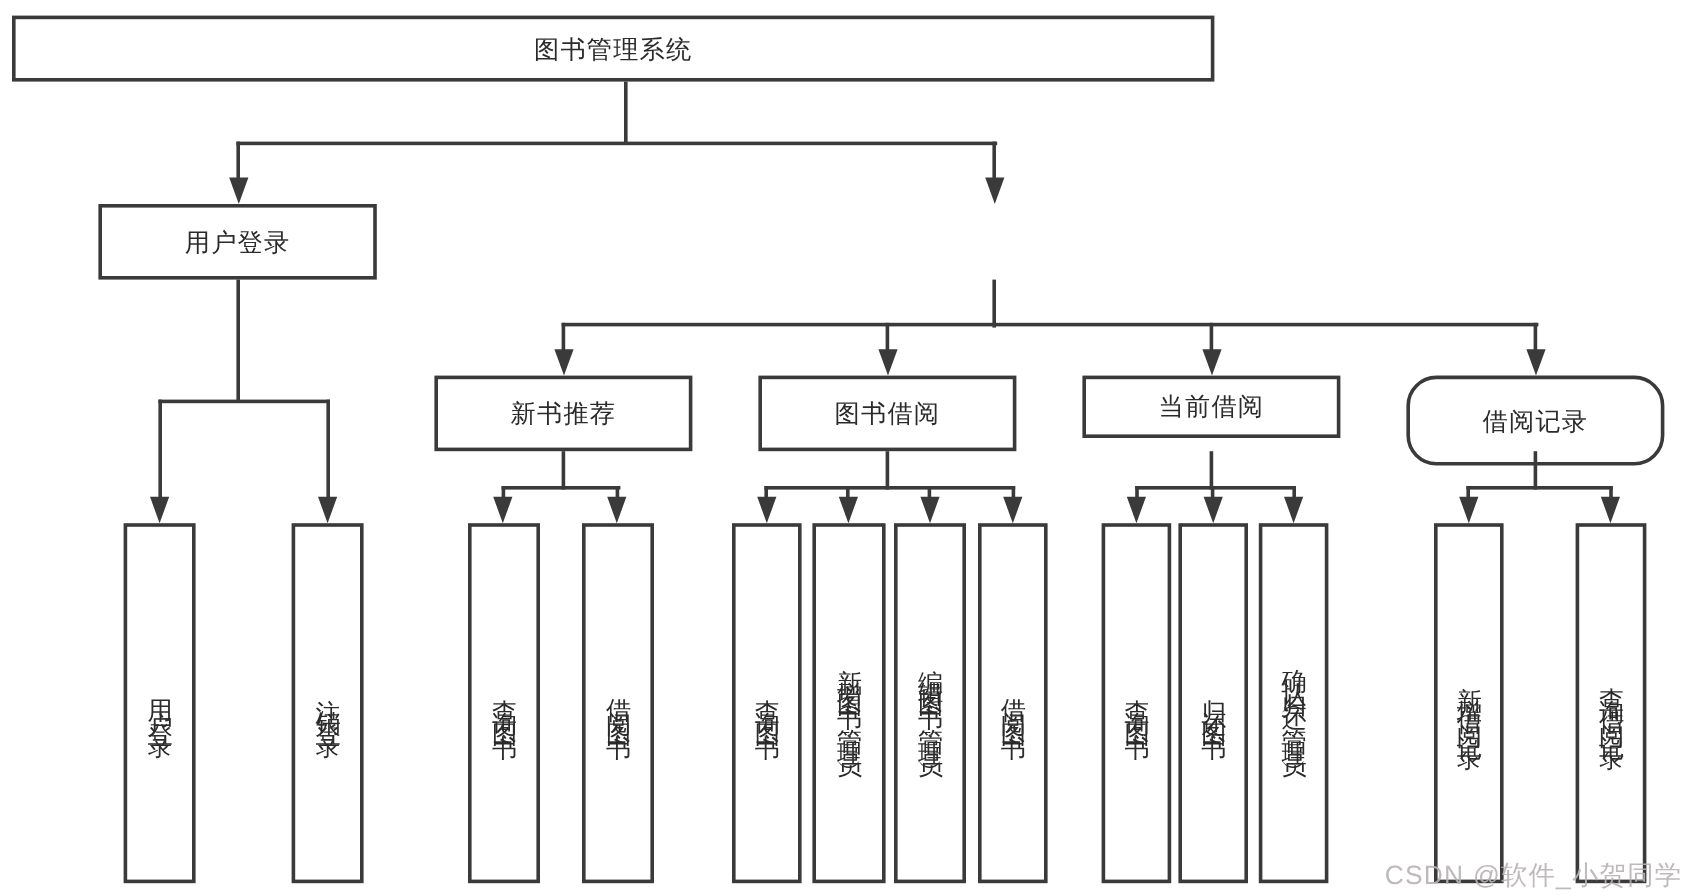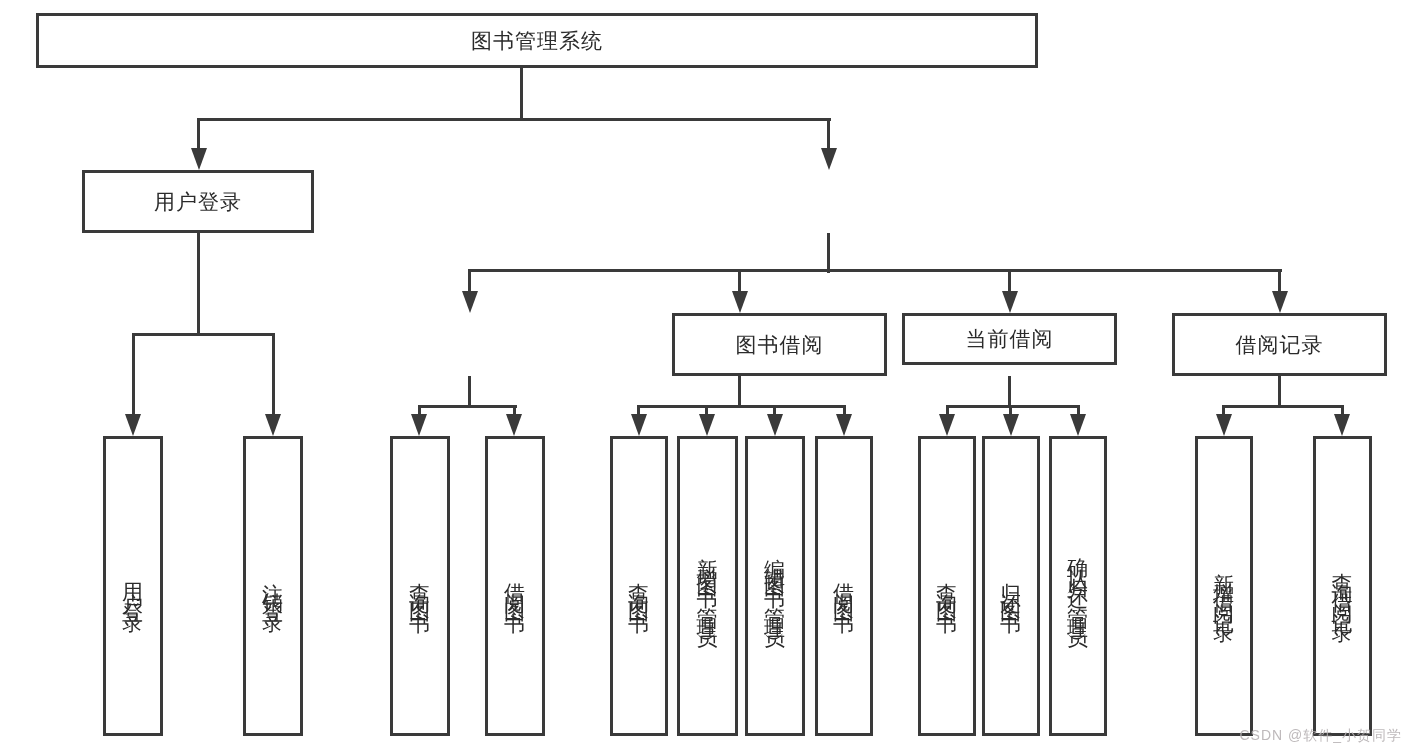--- a/index.html
+++ b/index.html
@@ -48,34 +48,34 @@
   .hl{position:absolute;height:3px;background:var(--line);}
   .ar{
     position:absolute;width:0;height:0;
     border-left:8px solid transparent;
     border-right:8px solid transparent;
     border-top:22px solid var(--line);
   }
   .watermark{
     position:absolute;
     right:3px;bottom:2px;
-    font-size:14px;
+    font-size:22px;
     color:var(--wm);
     letter-spacing:1px;
     z-index:10;
     opacity:.9;
     white-space:nowrap;
   }
 </style>
 </head>
 <body>
 
 <div id="stage" style="--line: #3a3a3a; --text: #2b2b2b; --box-bg: #ffffff; --wm: #b7b2b4;">
 
-  <div class="box" style="left:36px;top:13px;width:1002px;height:55px;">
+  <div class="box" style="left:10px;top:13px;width:1002px;height:55px;">
     <span>图书管理系统</span>
   </div>
 
   <div class="vl" style="left:520px;top:68px;height:52px;"></div>
   <div class="hl" style="left:197px;top:118px;width:634px;"></div>
   <div class="vl" style="left:197px;top:118px;height:32px;"></div>
   <div class="ar" style="left:191px;top:148px;"></div>
   <div class="vl" style="left:827px;top:118px;height:32px;"></div>
   <div class="ar" style="left:821px;top:148px;"></div>
 
@@ -94,27 +94,30 @@
   <div class="hl" style="left:468px;top:269px;width:814px;"></div>
   <div class="vl" style="left:468px;top:269px;height:24px;"></div>
   <div class="ar" style="left:462px;top:291px;"></div>
   <div class="vl" style="left:738px;top:269px;height:24px;"></div>
   <div class="ar" style="left:732px;top:291px;"></div>
   <div class="vl" style="left:1008px;top:269px;height:24px;"></div>
   <div class="ar" style="left:1002px;top:291px;"></div>
   <div class="vl" style="left:1278px;top:269px;height:24px;"></div>
   <div class="ar" style="left:1272px;top:291px;"></div>
 
-  <div class="box" style="left:632px;top:313px;width:215px;height:63px;margin-left:40px;">
+  <div class="box" style="left:362px;top:313px;width:215px;height:63px;">
+    <span>新书推荐</span>
+  </div>
+  <div class="box" style="left:632px;top:313px;width:215px;height:63px;">
     <span>图书借阅</span>
   </div>
   <div class="box" style="left:902px;top:313px;width:215px;height:52px;">
     <span>当前借阅</span>
   </div>
-  <div class="box" style="left:1172px;top:313px;width:215px;height:63px;">
+  <div class="box" style="left:1172px;top:313px;width:215px;height:75px;border-radius:25px;">
     <span>借阅记录</span>
   </div>
 
   <div class="vl" style="left:468px;top:376px;height:32px;"></div>
   <div class="hl" style="left:418px;top:405px;width:99px;"></div>
   <div class="vl" style="left:418px;top:405px;height:11px;"></div>
   <div class="ar" style="left:411px;top:414px;"></div>
   <div class="vl" style="left:513px;top:405px;height:11px;"></div>
   <div class="ar" style="left:506px;top:414px;"></div>
 

